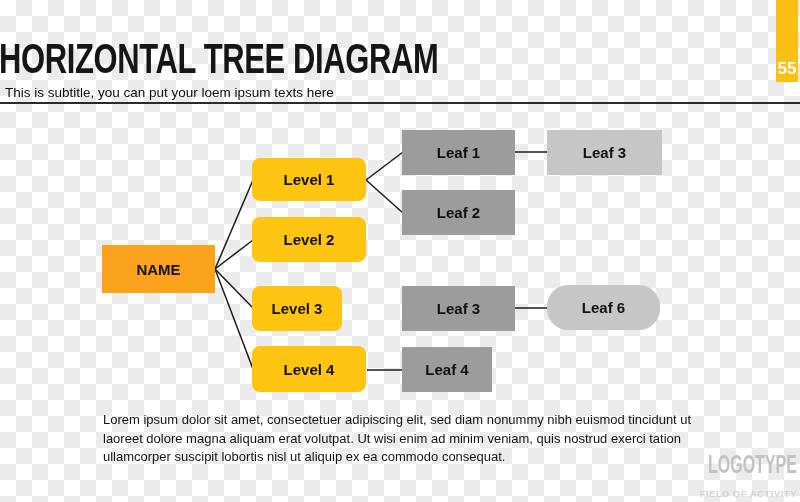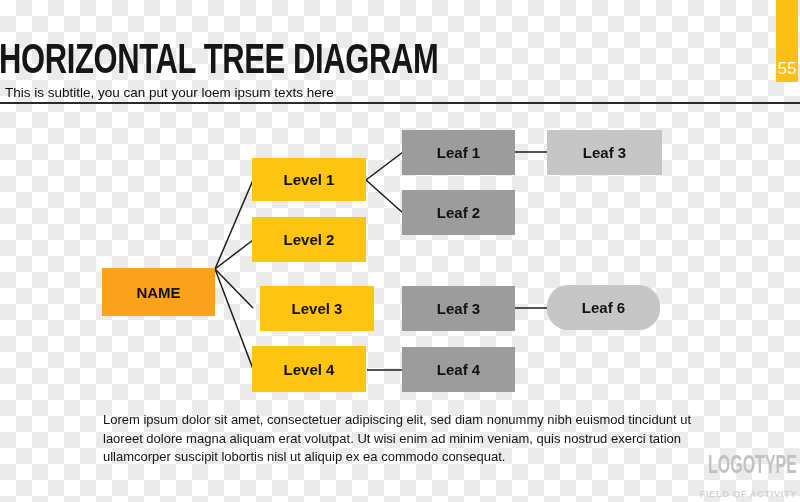--- a/index.html
+++ b/index.html
@@ -44,41 +44,41 @@
     position: absolute;
     left: 776px; top: 0;
     width: 22px; height: 82px;
     background: #FBBF15;
     display: flex;
     align-items: flex-end;
     justify-content: center;
   }
   .slide-badge span {
     color: #ffffff;
-    font-weight: normal;
+    font-weight: bold;
     font-size: 17px;
     line-height: 1;
     padding-bottom: 5px;
   }
 
   
   .edges { position: absolute; left: 0; top: 0; }
   .edges line { stroke: #1b1b1b; stroke-width: 1.5; }
   .node {
     position: absolute;
     display: flex;
     align-items: center;
     justify-content: center;
     font-weight: bold;
     font-size: 15px;
     color: #121212;
     white-space: nowrap;
   }
-  .node.root       { background: #FAA21B; margin-top: 23px; }
-  .node.level      { background: #FDC411; }
+  .node.root       { background: #FAA21B; }
+  .node.level      { background: #FDC411; border-radius: 8px; }
   .node.leaf       { background: #9C9C9C; }
   .node.leaf-light { background: #C6C6C6; }
 
   
   .body-text {
     position: absolute;
     left: 103px; top: 411px;
     font-size: 13px;
     line-height: 18.5px;
     color: #151515;
@@ -133,27 +133,27 @@
     <line x1="366" y1="180" x2="403" y2="213"></line>
     <line x1="515" y1="152" x2="548" y2="152"></line>
     <line x1="515" y1="308" x2="548" y2="308"></line>
     <line x1="367" y1="370" x2="403" y2="370"></line>
   </svg>
 
   <div class="node root" style="left:102px; top:245px; width:113px; height:48px;">NAME</div>
 
   <div class="node level" style="left:252px; top:158px; width:114px; height:43px;">Level 1</div>
   <div class="node level" style="left:252px; top:217px; width:114px; height:45px;">Level 2</div>
-  <div class="node level" style="left:260px; top:286px; width:114px; height:45px;">Level 3</div>
+  <div class="node level" style="left:252px; top:286px; width:90px; height:45px;">Level 3</div>
   <div class="node level" style="left:252px; top:346px; width:114px; height:46px;">Level 4</div>
 
   <div class="node leaf" style="left:402px; top:130px; width:113px; height:45px;">Leaf 1</div>
   <div class="node leaf" style="left:402px; top:190px; width:113px; height:45px;">Leaf 2</div>
   <div class="node leaf" style="left:402px; top:286px; width:113px; height:45px;">Leaf 3</div>
-  <div class="node leaf" style="left:402px; top:347px; width:113px; height:45px;">Leaf 4</div>
+  <div class="node leaf" style="left:402px; top:347px; width:90px; height:45px;">Leaf 4</div>
 
   <div class="node leaf-light" style="left:547px; top:130px; width:115px; height:45px;">Leaf 3</div>
   <div class="node leaf-light" style="left:547px; top:285px; width:113px; height:45px;border-radius:21px;">Leaf 6</div>
 
   <div class="body-text">
     <div>Lorem ipsum dolor sit amet, consectetuer adipiscing elit, sed diam nonummy nibh euismod tincidunt ut</div>
     <div>laoreet dolore magna aliquam erat volutpat. Ut wisi enim ad minim veniam, quis nostrud exerci tation</div>
     <div>ullamcorper suscipit lobortis nisl ut aliquip ex ea commodo consequat.</div>
   </div>
 

